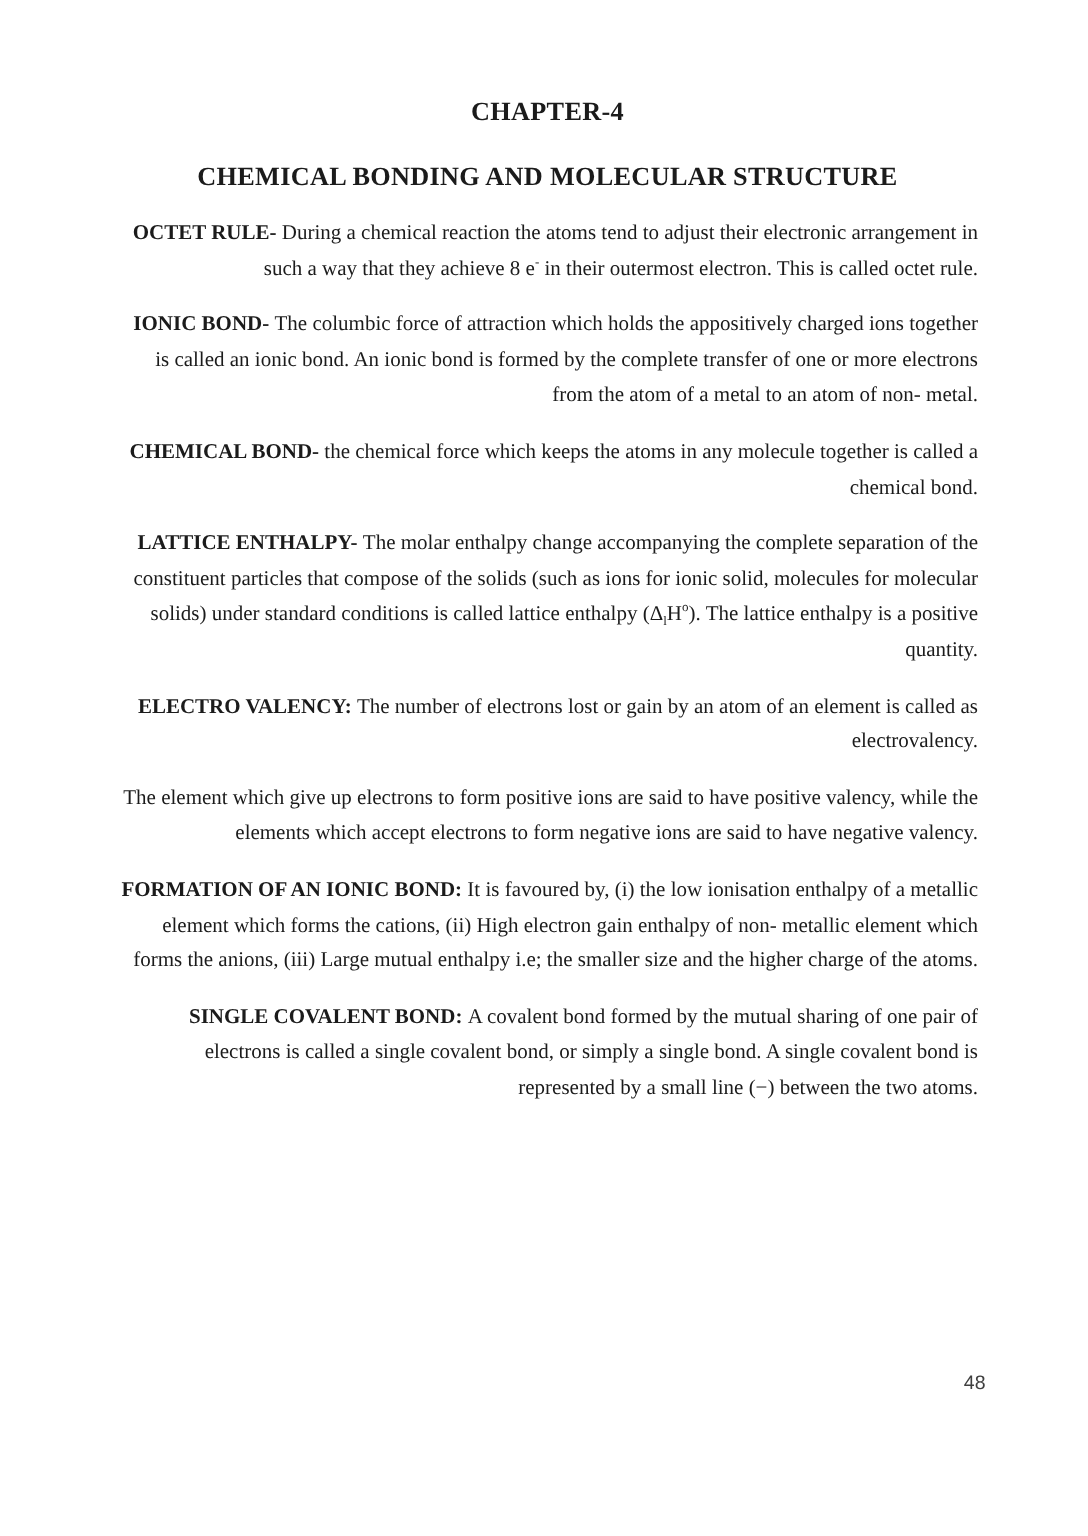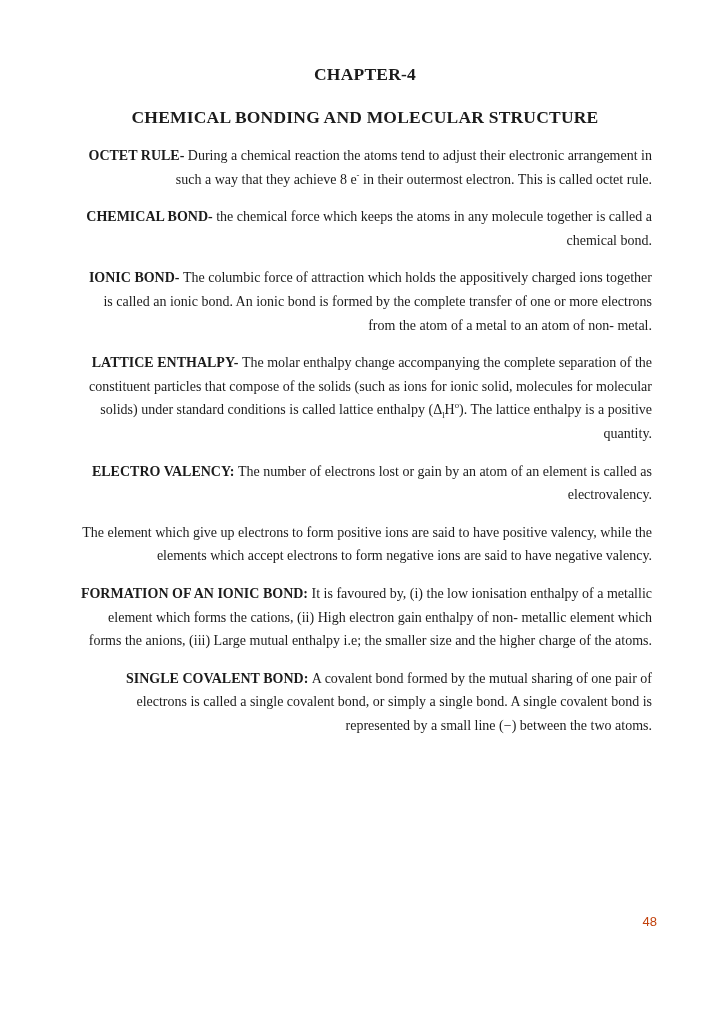--- a/index.html
+++ b/index.html
@@ -52,34 +52,34 @@
     font-size: 0.62em;
     line-height: 0;
     vertical-align: sub;
   }
   .page-number {
     position: absolute;
     top: 914px;
     right: 68px;
     font-family: "Liberation Sans", sans-serif;
     font-size: 13px;
-    color: #c2410c;
+    color: #404040;
   }
 </style>
 </head>
 <body>
 
 <div class="page">
   <div class="content">
     <h1 class="doc-title">CHAPTER-4</h1>
     <h2 class="doc-subtitle">CHEMICAL BONDING AND MOLECULAR STRUCTURE</h2>
     <section>
         <p class="para"><span class="bold">OCTET RULE- </span><span>During a chemical reaction the atoms tend to adjust their electronic arrangement in such a way that they achieve 8 e</span><sup>-</sup><span> in their outermost electron. This is called octet rule.</span></p>
+        <p class="para"><span class="bold">IONIC BOND- </span><span>The columbic force of attraction which holds the appositively charged ions together is called an ionic bond. An ionic bond is formed by the complete transfer of one or more electrons from the atom of a metal to an atom of non- metal.</span></p>
         <p class="para"><span class="bold">CHEMICAL BOND- </span><span>the chemical force which keeps the atoms in any molecule together is called a chemical bond.</span></p>
-        <p class="para"><span class="bold">IONIC BOND- </span><span>The columbic force of attraction which holds the appositively charged ions together is called an ionic bond. An ionic bond is formed by the complete transfer of one or more electrons from the atom of a metal to an atom of non- metal.</span></p>
         <p class="para"><span class="bold">LATTICE ENTHALPY- </span><span>The molar enthalpy change accompanying the complete separation of the constituent particles that compose of the solids (such as ions for ionic solid, molecules for molecular solids) under standard conditions is called lattice enthalpy (Δ</span><sub>l</sub><span>H</span><sup>o</sup><span>). The lattice enthalpy is a positive quantity.</span></p>
         <p class="para"><span class="bold">ELECTRO VALENCY: </span><span>The number of electrons lost or gain by an atom of an element is called as electrovalency.</span></p>
         <p class="para"><span>The element which give up electrons to form positive ions are said to have positive valency, while the elements which accept electrons to form negative ions are said to have negative valency.</span></p>
         <p class="para"><span class="bold">FORMATION OF AN IONIC BOND: </span><span>It is favoured by, (i) the low ionisation enthalpy of a metallic element which forms the cations, (ii) High electron gain enthalpy of non- metallic element which forms the anions, (iii) Large mutual enthalpy i.e; the smaller size and the higher charge of the atoms.</span></p>
         <p class="para"><span class="bold">SINGLE COVALENT BOND: </span><span>A covalent bond formed by the mutual sharing of one pair of electrons is called a single covalent bond, or simply a single bond. A single covalent bond is represented by a small line (−) between the two atoms.</span></p>
       </section>
   </div>
   <div class="page-number">48</div>
 </div>
 

